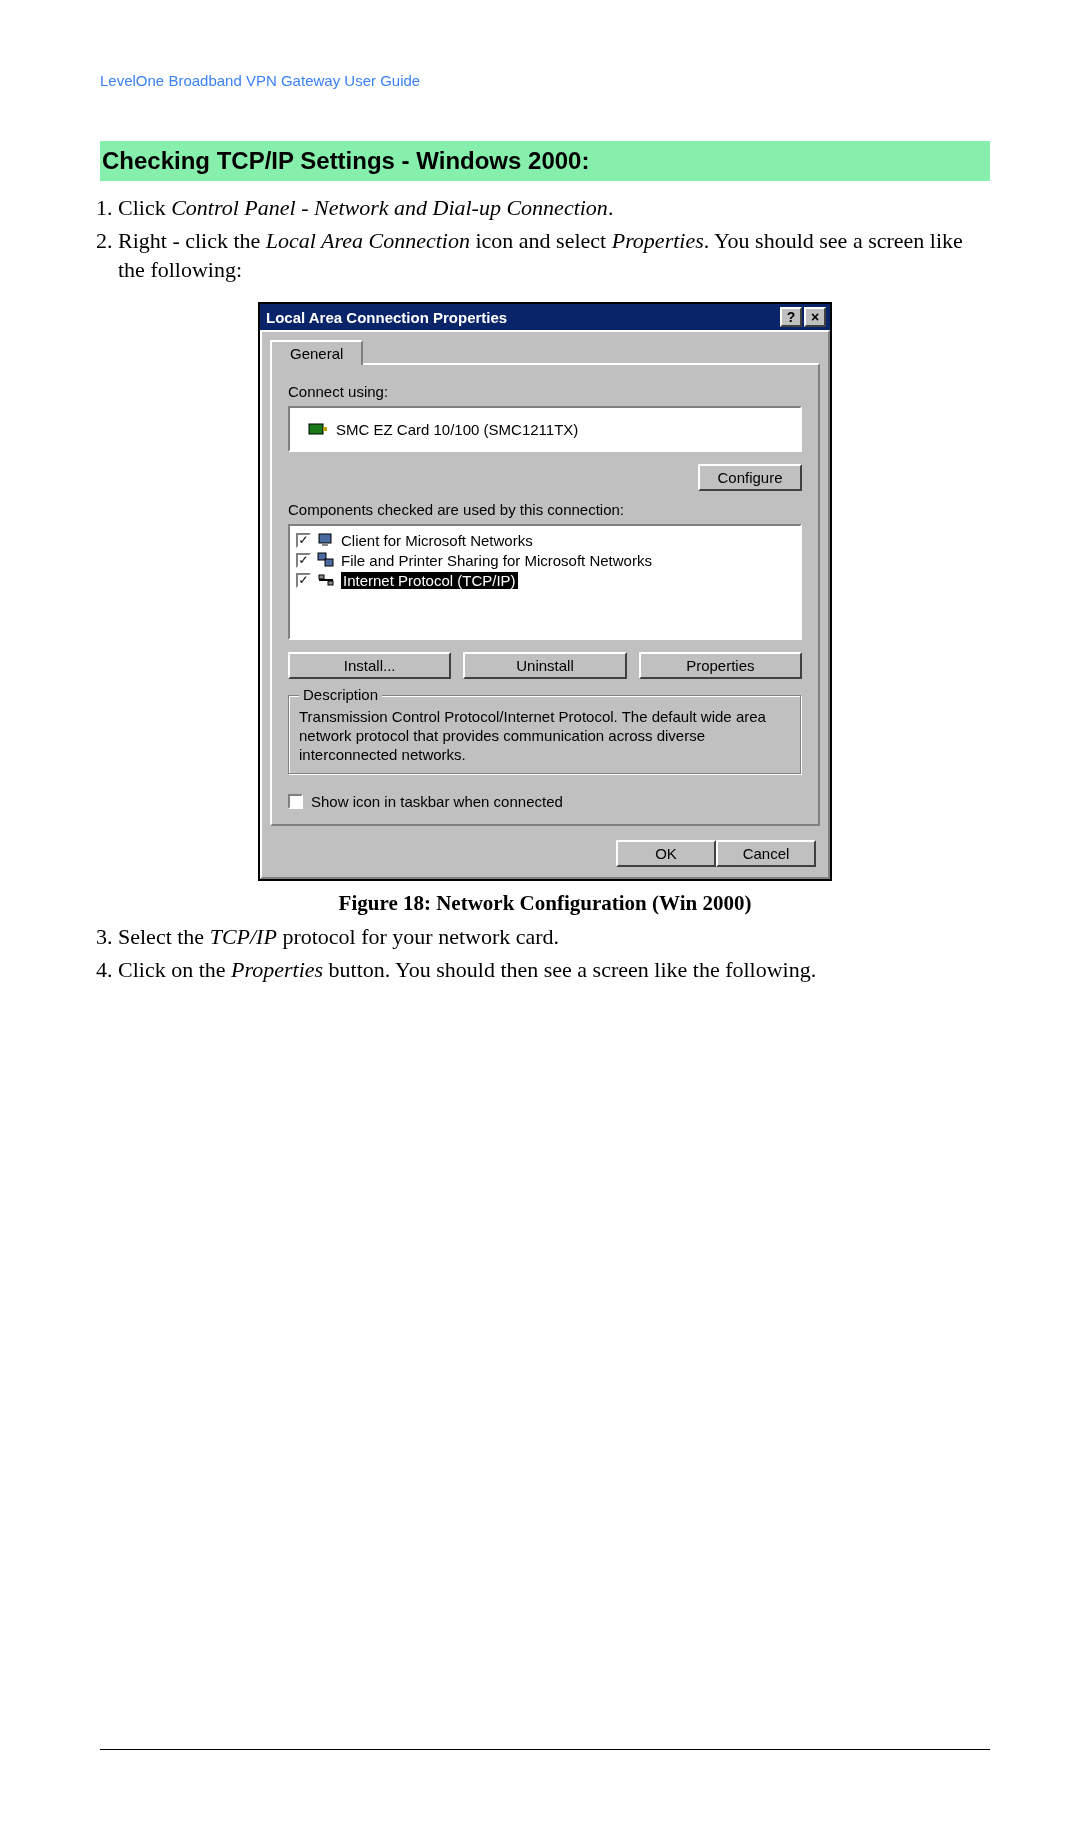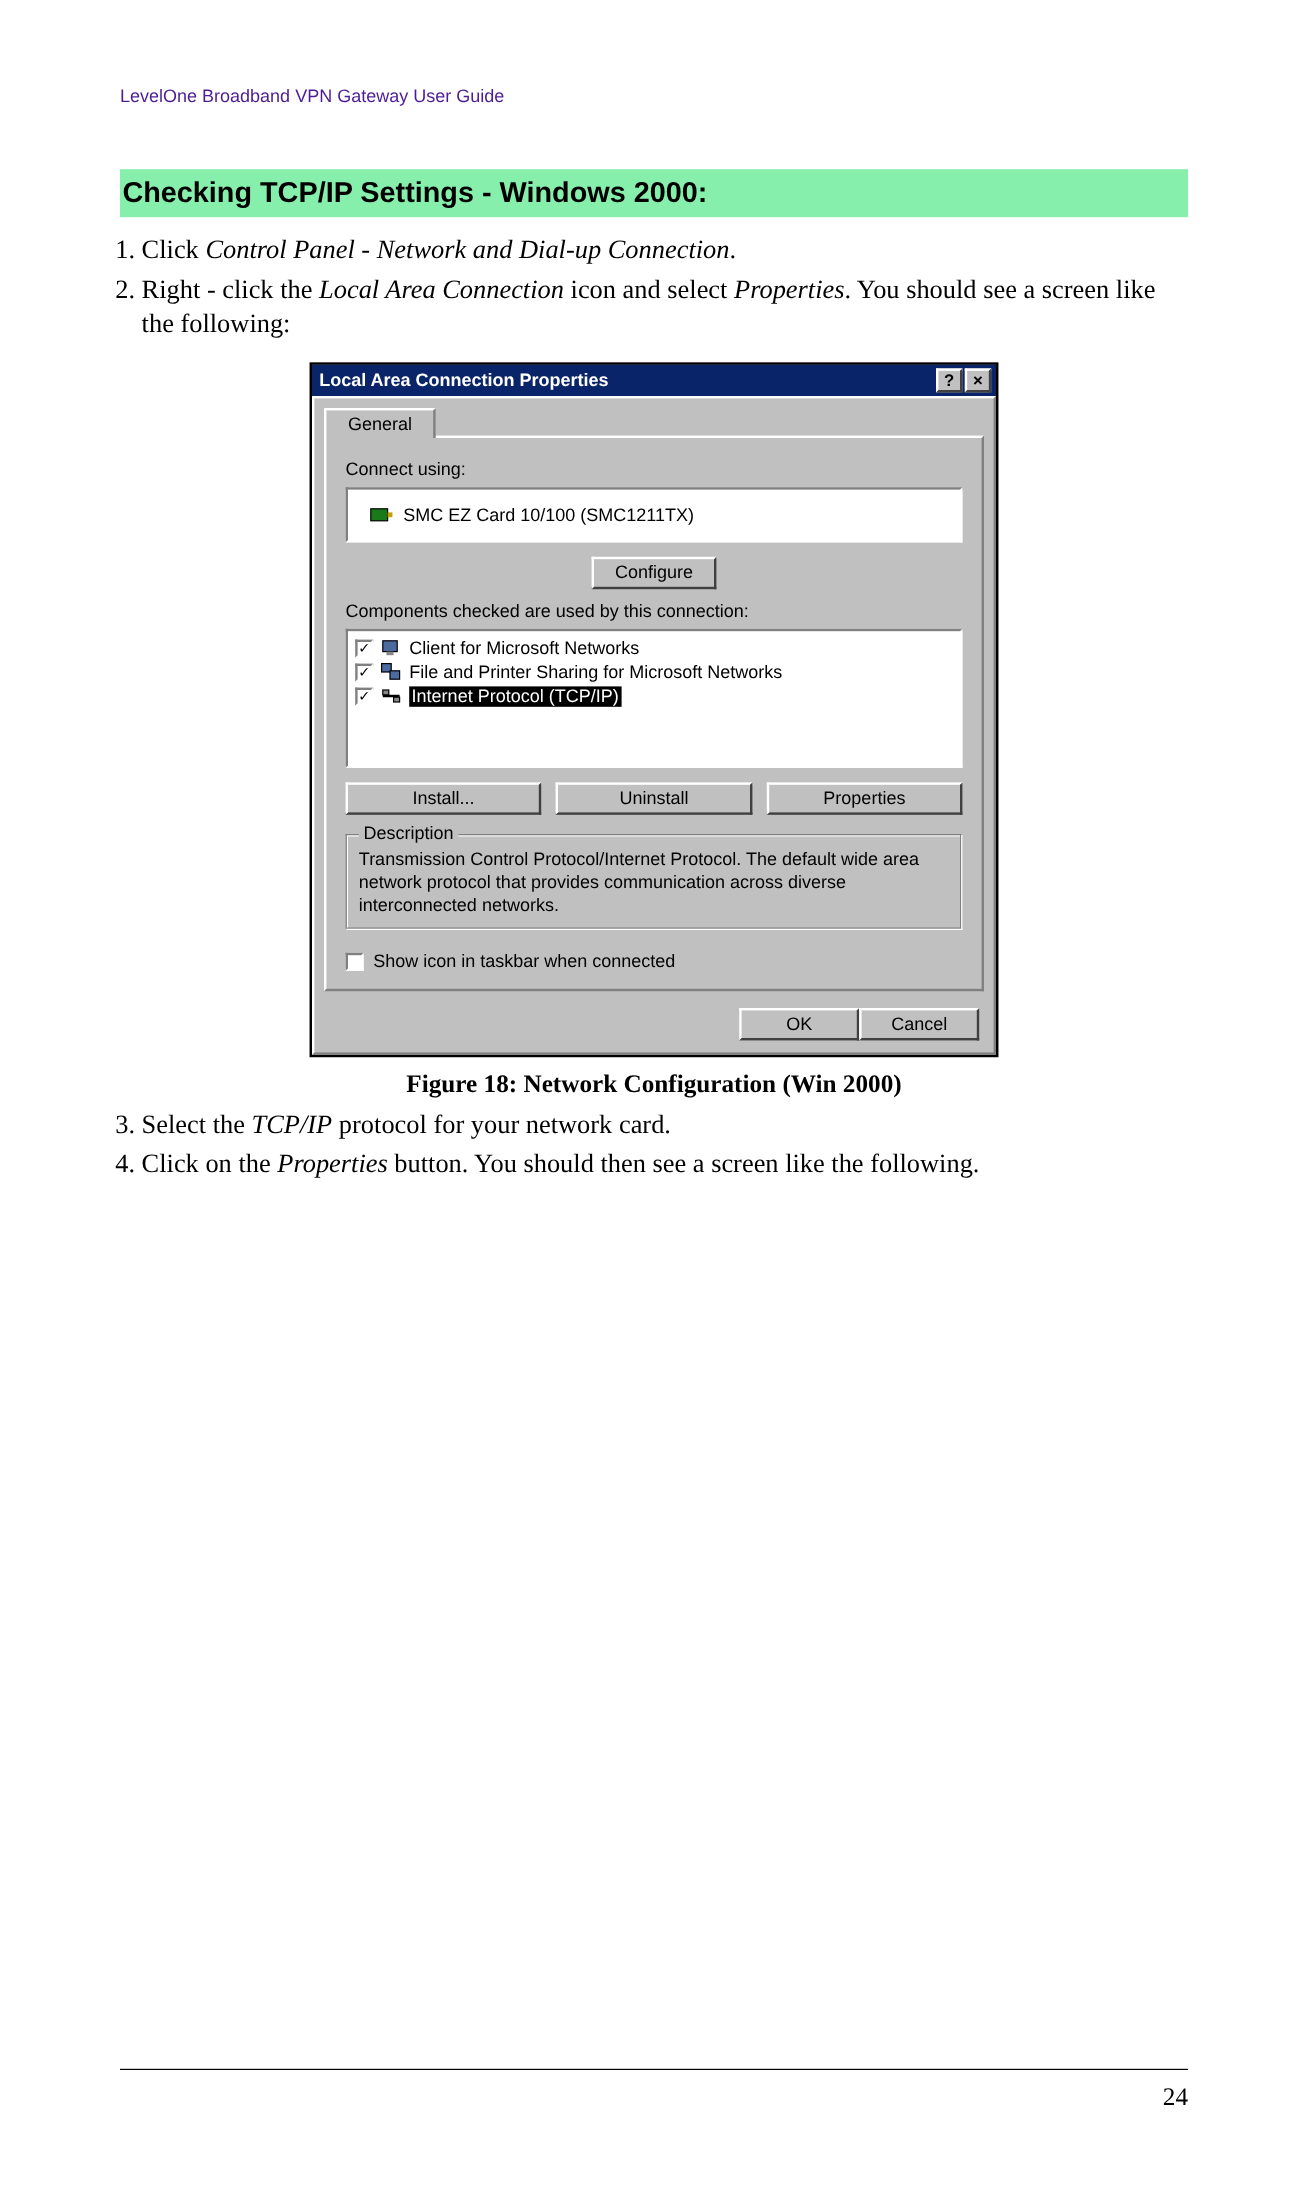--- a/index.html
+++ b/index.html
@@ -12,21 +12,21 @@
     width: 1080px;
     height: 1822px;
     position: relative;
   }
   .page {
     padding: 72px 90px 0 100px;
   }
   .running-header {
     font-family: Arial, Helvetica, sans-serif;
     font-size: 15px;
-    color: #4c1d95;
+    color: #3b82f6;
     margin-bottom: 52px;
   }
   .section-heading {
     background: #86efac;
     font-family: Arial, Helvetica, sans-serif;
     font-weight: bold;
     font-size: 24px;
     padding: 6px 8px 6px 2px;
     margin-bottom: 12px;
   }
@@ -140,21 +140,21 @@
     border-right: 2px solid #404040;
     border-bottom: 2px solid #404040;
     padding: 3px 0;
     text-align: center;
     min-width: 100px;
     font-family: inherit;
     font-size: 15px;
   }
   .btn-row-right {
     display: flex;
-    justify-content: center;
+    justify-content: flex-end;
     margin-top: 12px;
   }
   .components-box {
     height: 104px;
     padding: 4px 4px;
   }
   .comp-item {
     display: flex;
     align-items: center;
     gap: 6px;
@@ -367,14 +367,13 @@
       <span>Select the </span><span class="ital">TCP/IP</span><span> protocol for your network card.</span>
     </li>
     <li>
       <span>Click on the </span><span class="ital">Properties</span><span> button. You should then see a screen like the following.</span>
     </li>
   </ol>
 </div>
 
 <div class="footer">
   <div class="footer-rule"></div>
-  <div class="page-num">24</div>
 </div>
 
 </body></html>

